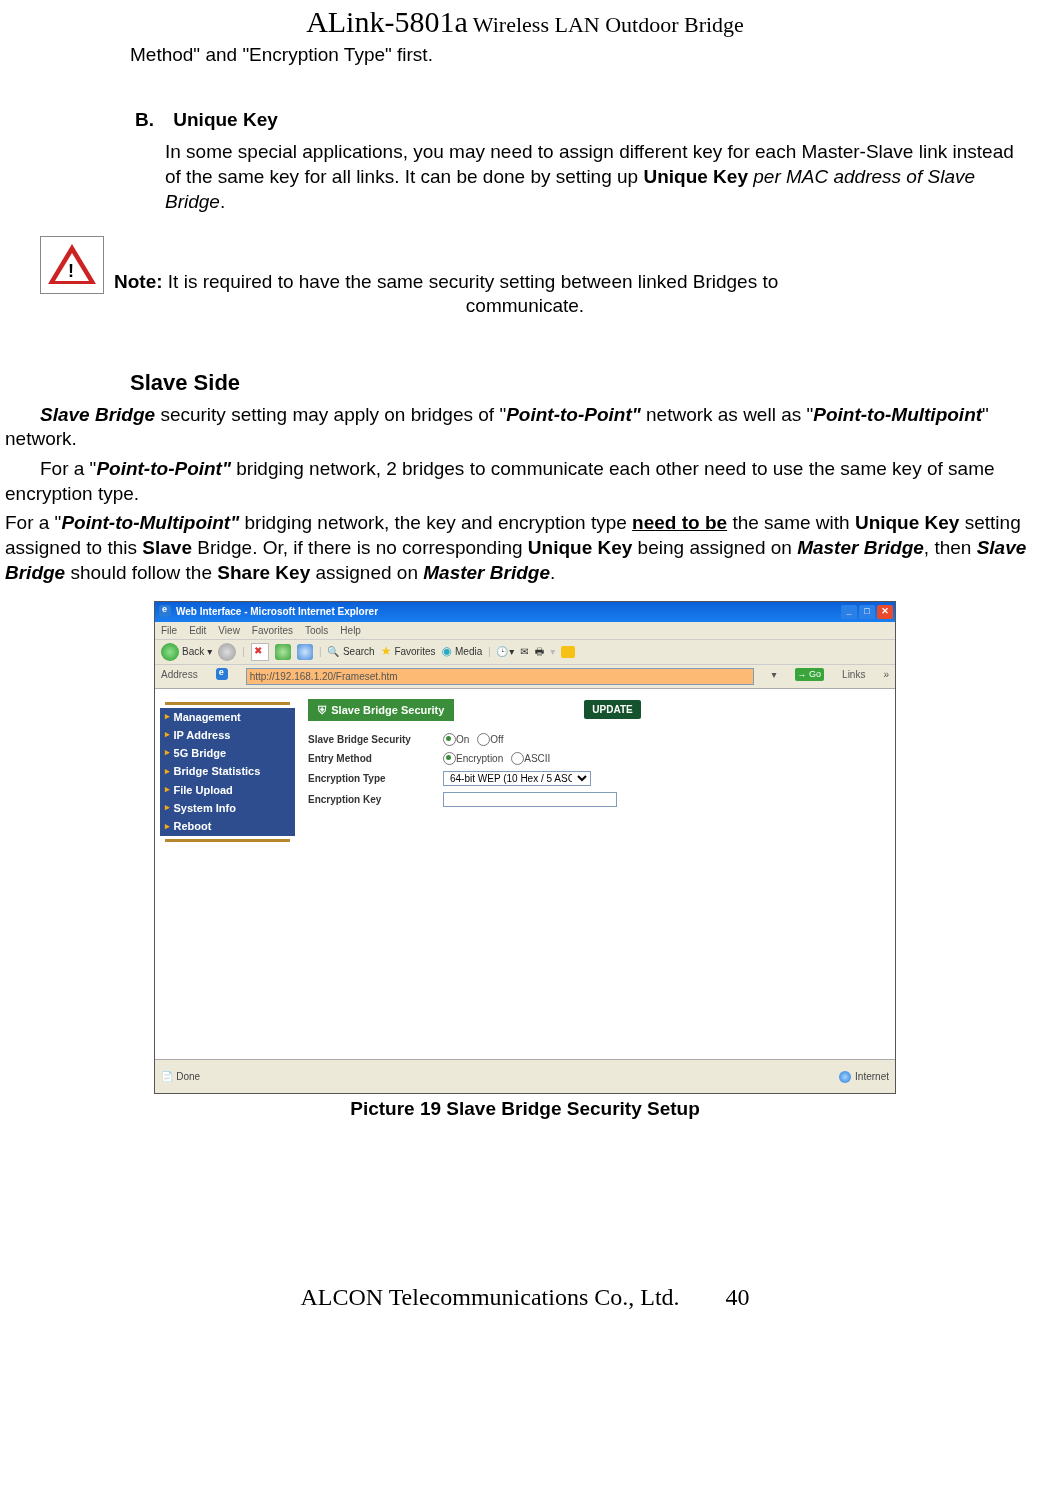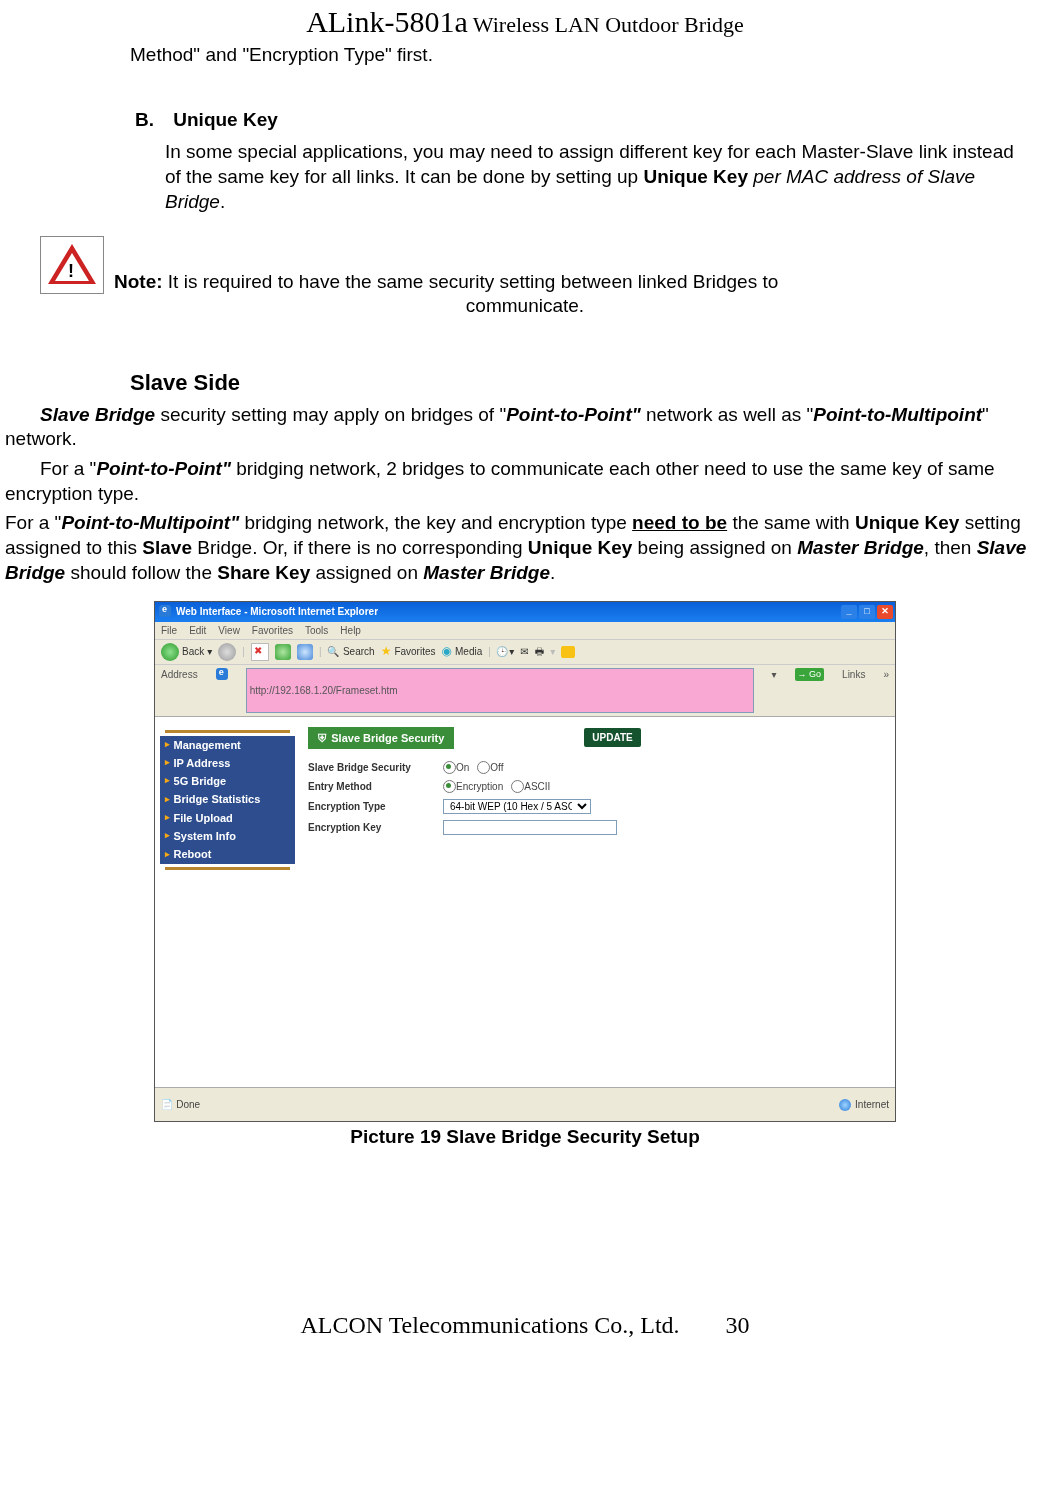--- a/index.html
+++ b/index.html
@@ -188,23 +188,23 @@
       padding: 3px 6px;
       display: flex;
       align-items: flex-start;
       gap: 18px;
       border-bottom: 1px solid #aaa;
       font-size: 10px;
       color: #555;
     }
     .addrbox {
       flex:1;
-      background:#f9a8d4;
+      background:#fdba74;
       border:1px solid #7f9db9;
-      padding: 15px 3px;
+      padding: 1px 3px;
     }
     .go-btn {
       background:#3aa53a;
       color:#fff;
       padding:1px 3px;
       border-radius:2px;
       font-size:9px;
     }
     .content-area {
       display: flex;
@@ -502,14 +502,14 @@
       <div><span>📄</span> <span>Done</span></div>
       <div><span class="globe"></span><span>Internet</span></div>
     </div>
   </div>
 </div>
 
 <div class="caption">Picture 19 Slave Bridge Security Setup</div>
 
 <div class="footer">
   <span>ALCON Telecommunications Co., Ltd.</span>
-  <span class="pn">30</span>
+  <span class="pn">40</span>
 </div>
 
 </body></html>

